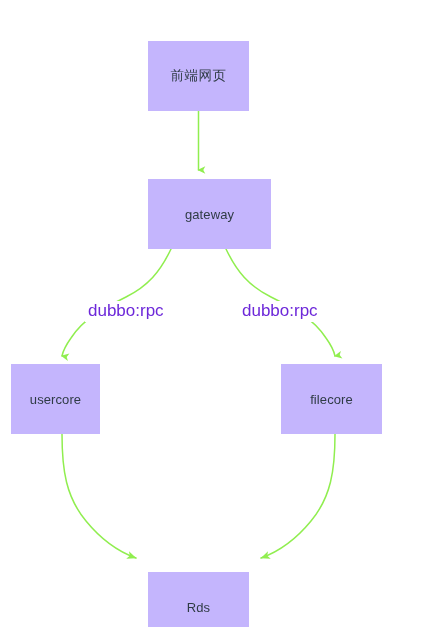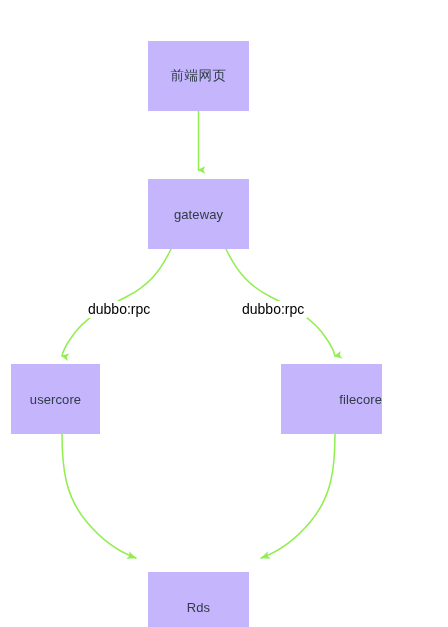--- a/index.html
+++ b/index.html
@@ -39,22 +39,22 @@
     letter-spacing: 0.1px;
     white-space: nowrap;
   }
   .node-label.cjk {
     font-size: 13.5px;
     letter-spacing: 0.5px;
   }
   .edge-label {
     position: absolute;
     z-index: 3;
-    font-size: 14px;
-    color: #000000;
+    font-size: 17px;
+    color: #6d28d9;
     background: #ffffff;
     padding: 1px 3px;
     white-space: nowrap;
     line-height: 1.1;
   }
 </style>
 </head>
 <body>
 
 <div id="diagram-root">
@@ -79,29 +79,29 @@
       <path d="M62,434 C62,470 66,497 86,521 C104,543 122,553 136,558" marker-end="url(#arrow-auto)"></path>
 
       <path d="M335,434 C335,470 331,497 311,521 C293,543 275,553 261,558" marker-end="url(#arrow-auto)"></path>
     </g>
   </svg>
 
   <div class="node" style="left:148px; top:41px; width:101px; height:70px;">
     <span class="node-label cjk">前端网页</span>
   </div>
 
-  <div class="node" style="left:148px; top:179px; width:101px; height:70px;">
+  <div class="node" style="left:148px; top:179px; width:123px; height:70px;">
     <span class="node-label">gateway</span>
   </div>
 
   <div class="node" style="left:11px; top:364px; width:89px; height:70px;">
     <span class="node-label">usercore</span>
   </div>
 
-  <div class="node" style="left:281px; top:364px; width:101px; height:70px;justify-content:flex-end;">
+  <div class="node" style="left:281px; top:364px; width:101px; height:70px;">
     <span class="node-label">filecore</span>
   </div>
 
   <div class="node" style="left:148px; top:524px; width:101px; height:70px;margin-top:48px;">
     <span class="node-label">Rds</span>
   </div>
 
   <div class="edge-label" style="left:85px; top:301px;">dubbo:rpc</div>
 
   <div class="edge-label" style="left:239px; top:301px;">dubbo:rpc</div>

